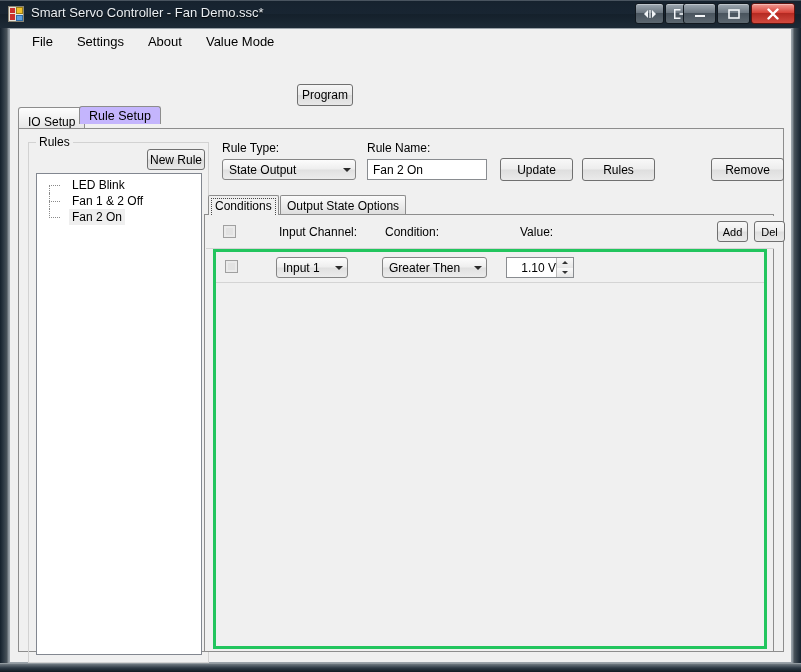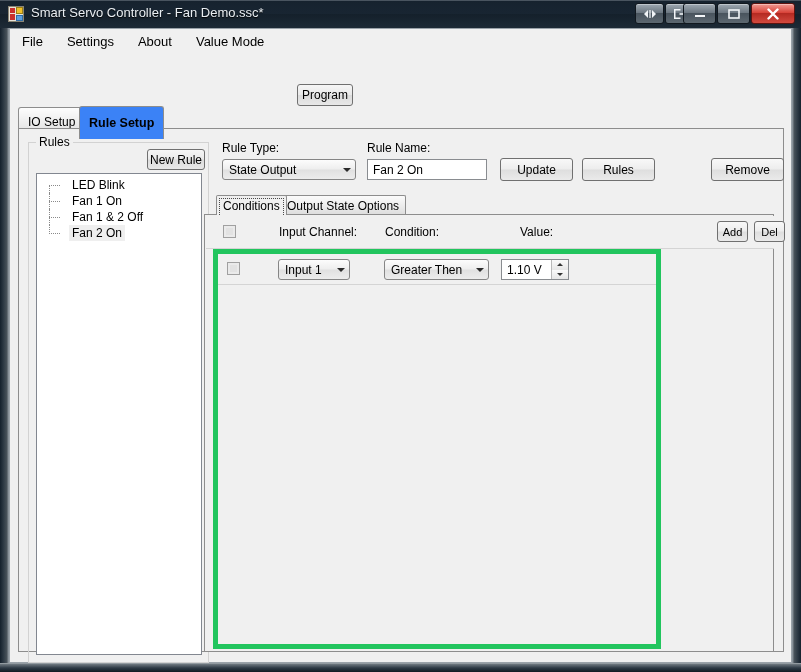--- a/index.html
+++ b/index.html
@@ -42,38 +42,38 @@
   .wbtn.close{width:44px;background:linear-gradient(180deg,#f09a92 0%,#d9453b 45%,#b52a22 50%,#d24a3f 100%);
               border:1px solid #5d130f;}
   .wbtn svg{position:absolute;left:50%;top:50%;transform:translate(-50%,-50%);}
 
   
   .client{position:absolute;left:9px;top:28px;width:783px;height:635px;
           background:#f0f0f0;border:1px solid #9aa2a9;box-sizing:border-box;}
 
   
   .menubar{position:absolute;left:0;top:0;width:781px;height:25px;background:#f0f0f0;
-           display:flex;align-items:center;box-sizing:border-box;}
+           display:flex;align-items:center;padding-left:10px;box-sizing:border-box;}
   .menu-item{padding:3px 12px;font-size:13px;color:#000;cursor:default;}
 
   
   .program-btn{position:absolute;left:287px;top:55px;width:56px;height:22px;
                background:linear-gradient(180deg,#f6f6f6 0%,#eaeaea 48%,#dcdcdc 52%,#e8e8e8 100%);
                border:1px solid #707070;border-radius:3px;box-sizing:border-box;
                display:flex;align-items:center;justify-content:center;font-size:12px;}
 
   
   .tabstrip{position:absolute;left:8px;top:78px;width:766px;height:21px;}
   .tab{position:absolute;top:0;height:29px;padding:0 9px;box-sizing:border-box;
        display:flex;align-items:center;font-size:12px;
        border:1px solid #8d8d8d;border-bottom:none;
        border-radius:3px 3px 0 0;
        background:linear-gradient(180deg,#fdfdfd 0%,#ececec 55%,#dcdcdc 100%);}
-  .tab.sel{background:#3b82f6;border-color:#8d8d8d;z-index:3;height:33px;top:-1px;
-           font-size:12.5px;font-weight:bold;}
+  .tab.sel{background:#c4b5fd;border-color:#8d8d8d;z-index:3;height:18px;top:-1px;
+           font-size:12.5px;}
   .tabpage{position:absolute;left:8px;top:99px;width:766px;height:524px;
            background:#f0f0f0;border:1px solid #8d8d8d;box-sizing:border-box;}
 
   
   .groupbox{position:absolute;left:9px;top:6px;width:181px;height:528px;}
   .gb-border{position:absolute;left:0;top:7px;width:181px;height:521px;
              border:1px solid #d2d2d2;box-sizing:border-box;}
   .gb-title{position:absolute;left:8px;top:0px;background:#f0f0f0;padding:0 3px;font-size:12px;}
   .newrule-btn{position:absolute;left:119px;top:14px;width:58px;height:21px;
                background:linear-gradient(180deg,#f6f6f6 0%,#eaeaea 48%,#dcdcdc 52%,#e8e8e8 100%);
@@ -118,22 +118,22 @@
   .itab.sel{background:#f0f0f0;z-index:3;}
   .itab.sel .focusdots{position:absolute;left:2px;top:2px;right:2px;bottom:0;
                        border:1px dotted #4a4a4a;border-bottom:none;}
   .innerpanel{position:absolute;left:193px;top:164px;width:570px;height:462px;}
   .inner-page{position:absolute;left:0;top:19px;width:570px;height:443px;
               background:#f0f0f0;border:1px solid #8d8d8d;box-sizing:border-box;}
 
   
   .grid-head{position:absolute;left:1px;top:1px;width:568px;height:32px;background:#f0f0f0;
              border-bottom:1px solid #d4d4d4;}
-  .grid-body{position:absolute;left:8px;top:34px;width:448px;height:400px;
-             background:#f0f0f0;border:5px solid #22c55e;box-sizing:border-box;}
+  .grid-body{position:absolute;left:8px;top:34px;width:554px;height:400px;
+             background:#f0f0f0;border:3px solid #22c55e;box-sizing:border-box;}
   .grid-row{position:absolute;left:0;top:0;width:100%;height:30px;
             border-bottom:1px solid #d4d4d4;}
   .chk{width:13px;height:13px;background:#eaeaea;border:1px solid #a0a0a0;
        box-sizing:border-box;position:absolute;}
   .chk i{position:absolute;left:2px;top:2px;right:2px;bottom:2px;background:#e2e2e2;}
   .colhdr{position:absolute;font-size:12px;top:9px;}
 
   .spin{position:absolute;height:21px;background:#fff;border:1px solid #898c90;
         box-sizing:border-box;display:flex;align-items:center;}
   .spin .sval{padding-left:5px;font-size:12px;flex:1;}
@@ -235,24 +235,20 @@
         <div class="gb-title">Rules</div>
         <div class="newrule-btn">New Rule</div>
 
         <div class="treebox">
           <div class="tree-item">
             <span class="vert" style="top:8px;height:8px;"></span><span class="dash"></span>
             <span class="lbl">LED Blink</span>
           </div>
           <div class="tree-item">
             <span class="vert"></span><span class="dash"></span>
-            <span class="lbl">Fan 1 On</span>
-          </div>
-          <div class="tree-item">
-            <span class="vert"></span><span class="dash"></span>
             <span class="lbl">Fan 1 &amp; 2 Off</span>
           </div>
           <div class="tree-item sel">
             <span class="vert" style="height:9px;"></span><span class="dash"></span>
             <span class="lbl">Fan 2 On</span>
           </div>
         </div>
       </div>
 
       <div class="fld-label" style="left:203px;top:12px;">Rule Type:</div>
@@ -265,21 +261,21 @@
 
       <div class="fld-label" style="left:348px;top:12px;">Rule Name:</div>
       <div class="textbox" style="left:348px;top:30px;width:120px;">Fan 2 On</div>
 
       <div class="pbtn" style="left:481px;top:29px;width:73px;">Update</div>
       <div class="pbtn" style="left:563px;top:29px;width:73px;">Rules</div>
       <div class="pbtn" style="left:692px;top:29px;width:73px;">Remove</div>
 
       <div class="innerpanel" style="left:185px;top:66px;width:570px;height:457px;">
         <div class="inner-tabstrip">
-          <div class="itab sel" style="left:12px;">
+          <div class="itab sel" style="left:4px;">
             <span class="focusdots"></span>
             <span>Conditions</span>
           </div>
           <div class="itab" style="left:76px;text-align:right;">Output State Options</div>
         </div>
 
         <div class="inner-page" style="height:438px;">
 
           <div class="grid-head">
             <div class="chk" style="left:17px;top:9px;">
@@ -302,21 +298,21 @@
                 <span class="carrow">
                     <span class="tri-down"></span>
                   </span>
               </div>
               <div class="combo" style="left:166px;top:5px;width:105px;">
                 <span class="ctext">Greater Then</span>
                 <span class="carrow">
                     <span class="tri-down"></span>
                   </span>
               </div>
-              <div class="spin" style="left:283px;top:5px;width:68px;">
+              <div class="spin" style="left:290px;top:5px;width:68px;text-align:right;">
                 <span class="sval">1.10 V</span>
                 <span class="sbtns">
                   <span class="sb">
                       <span class="tri-up-s"></span>
                     </span>
                   <span class="sb">
                       <span class="tri-down-s"></span>
                     </span>
                 </span>
               </div>

